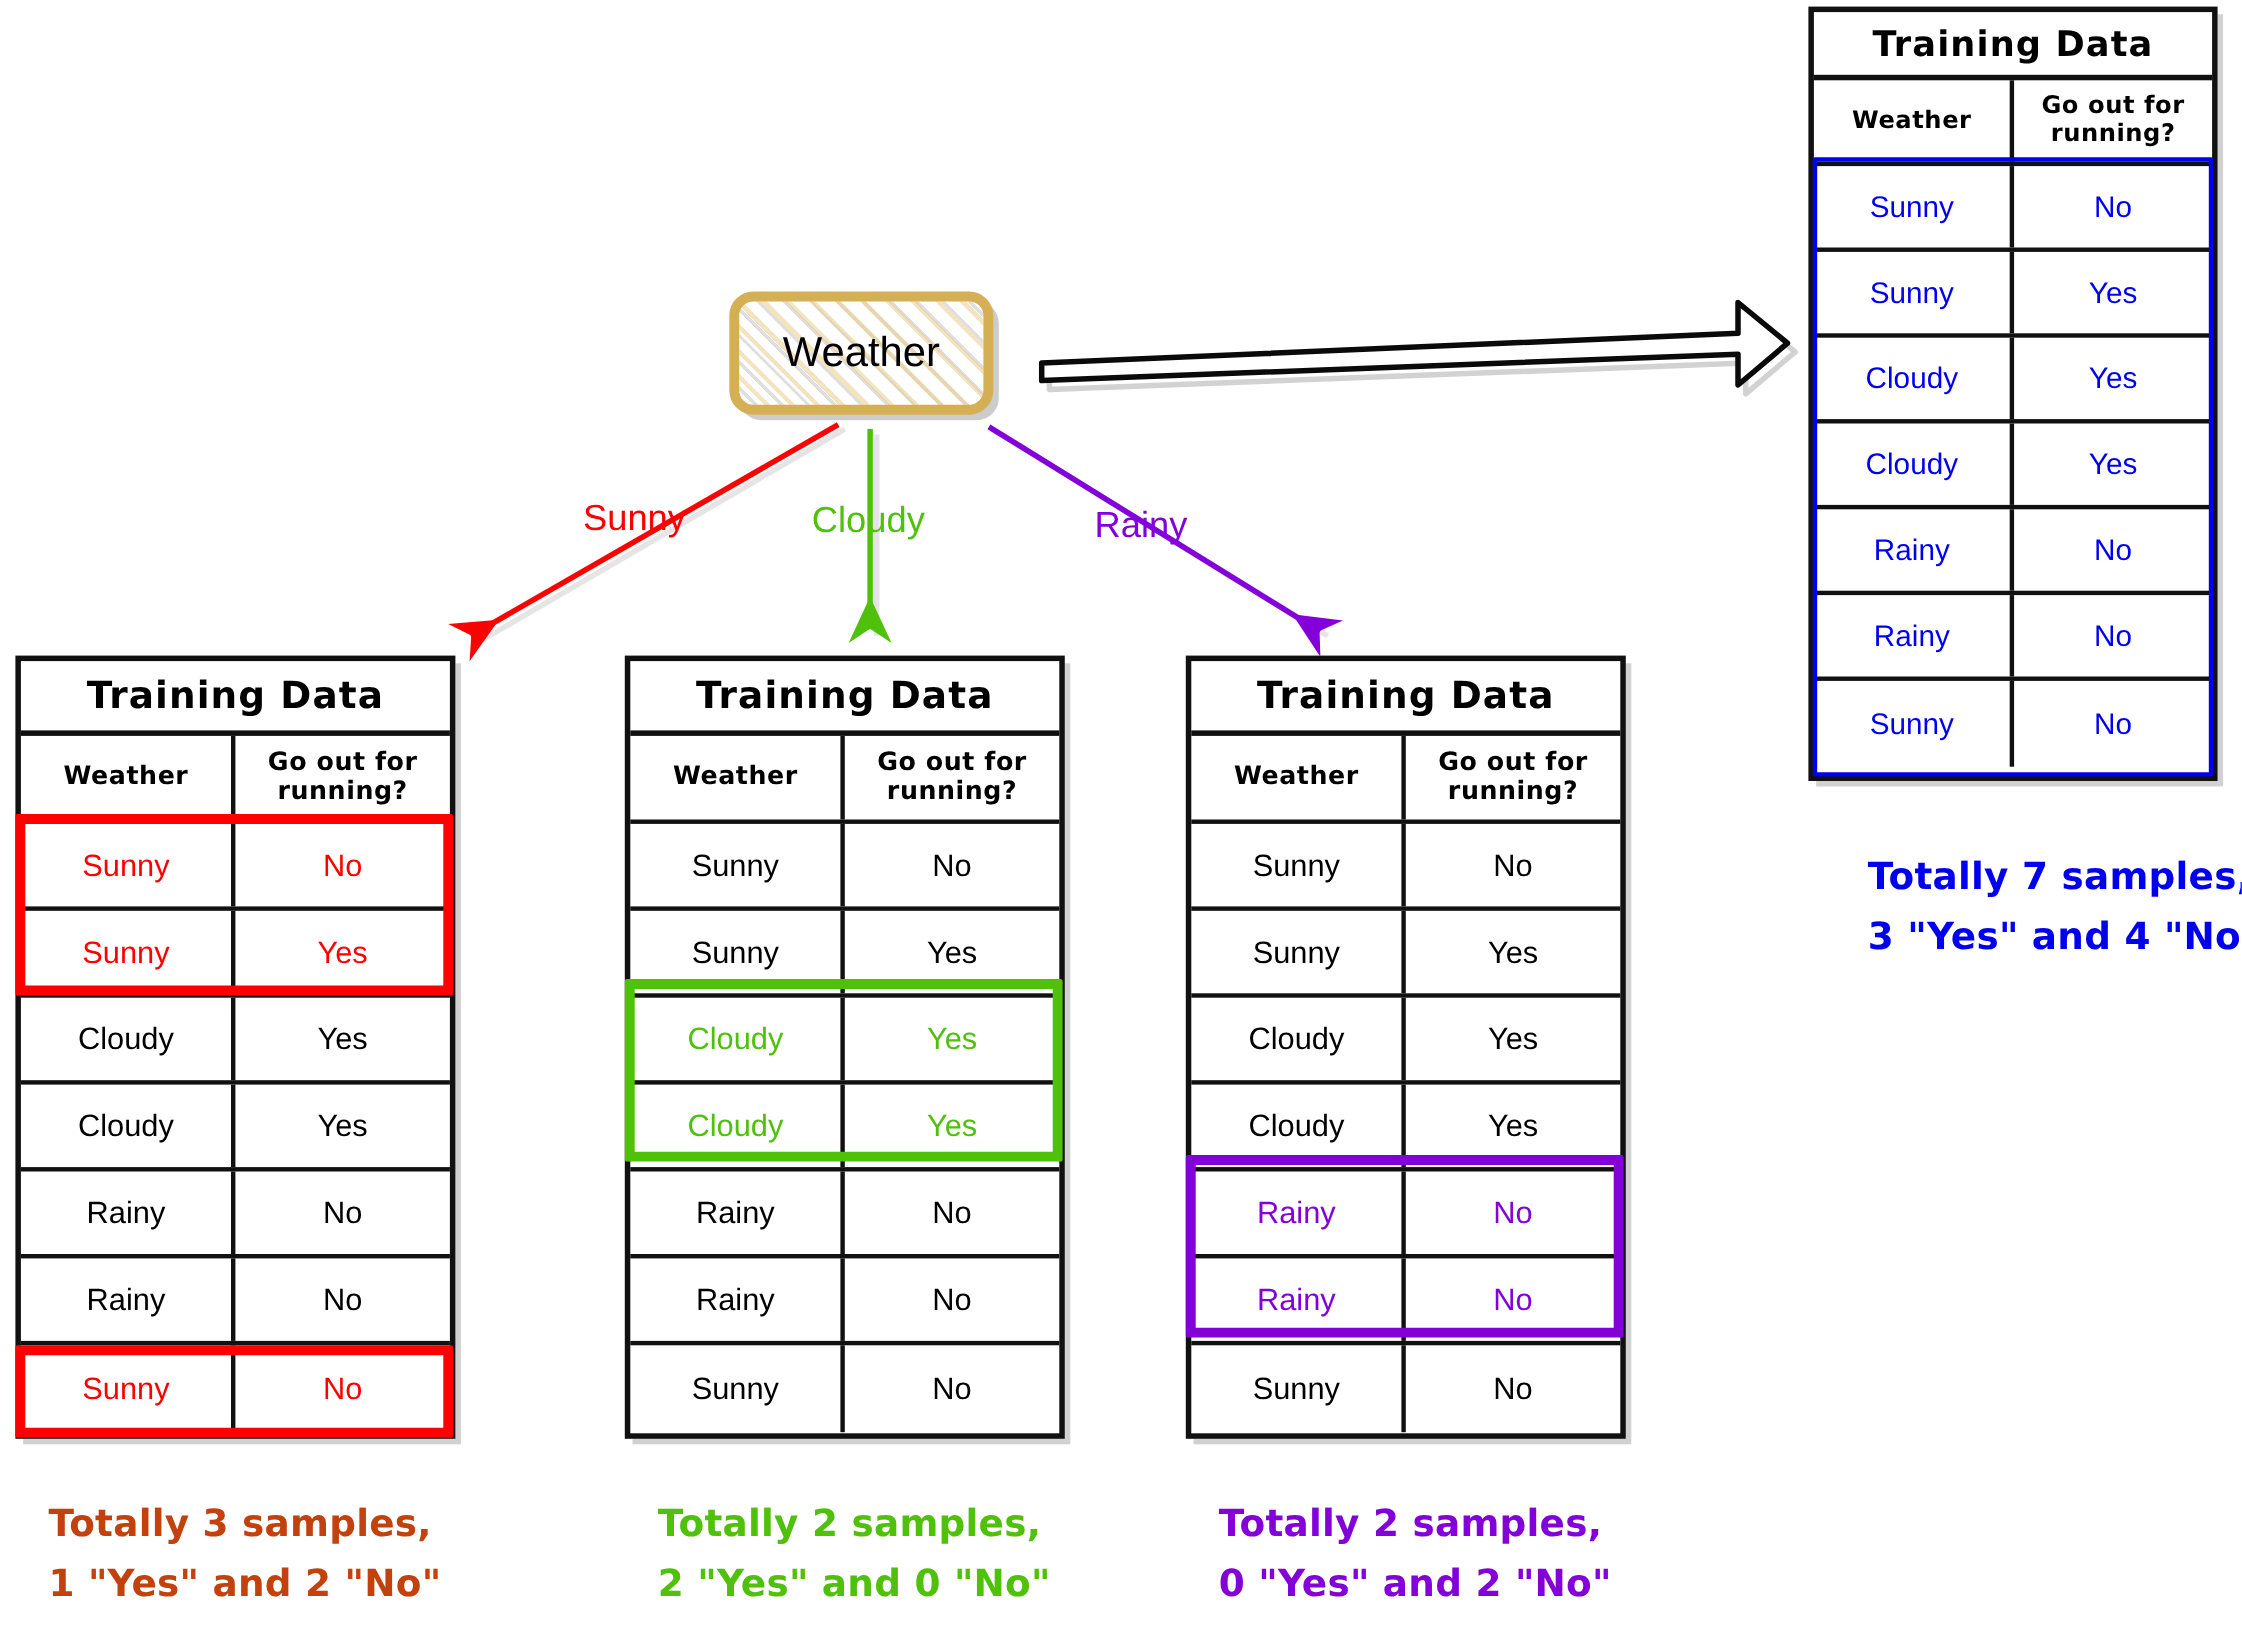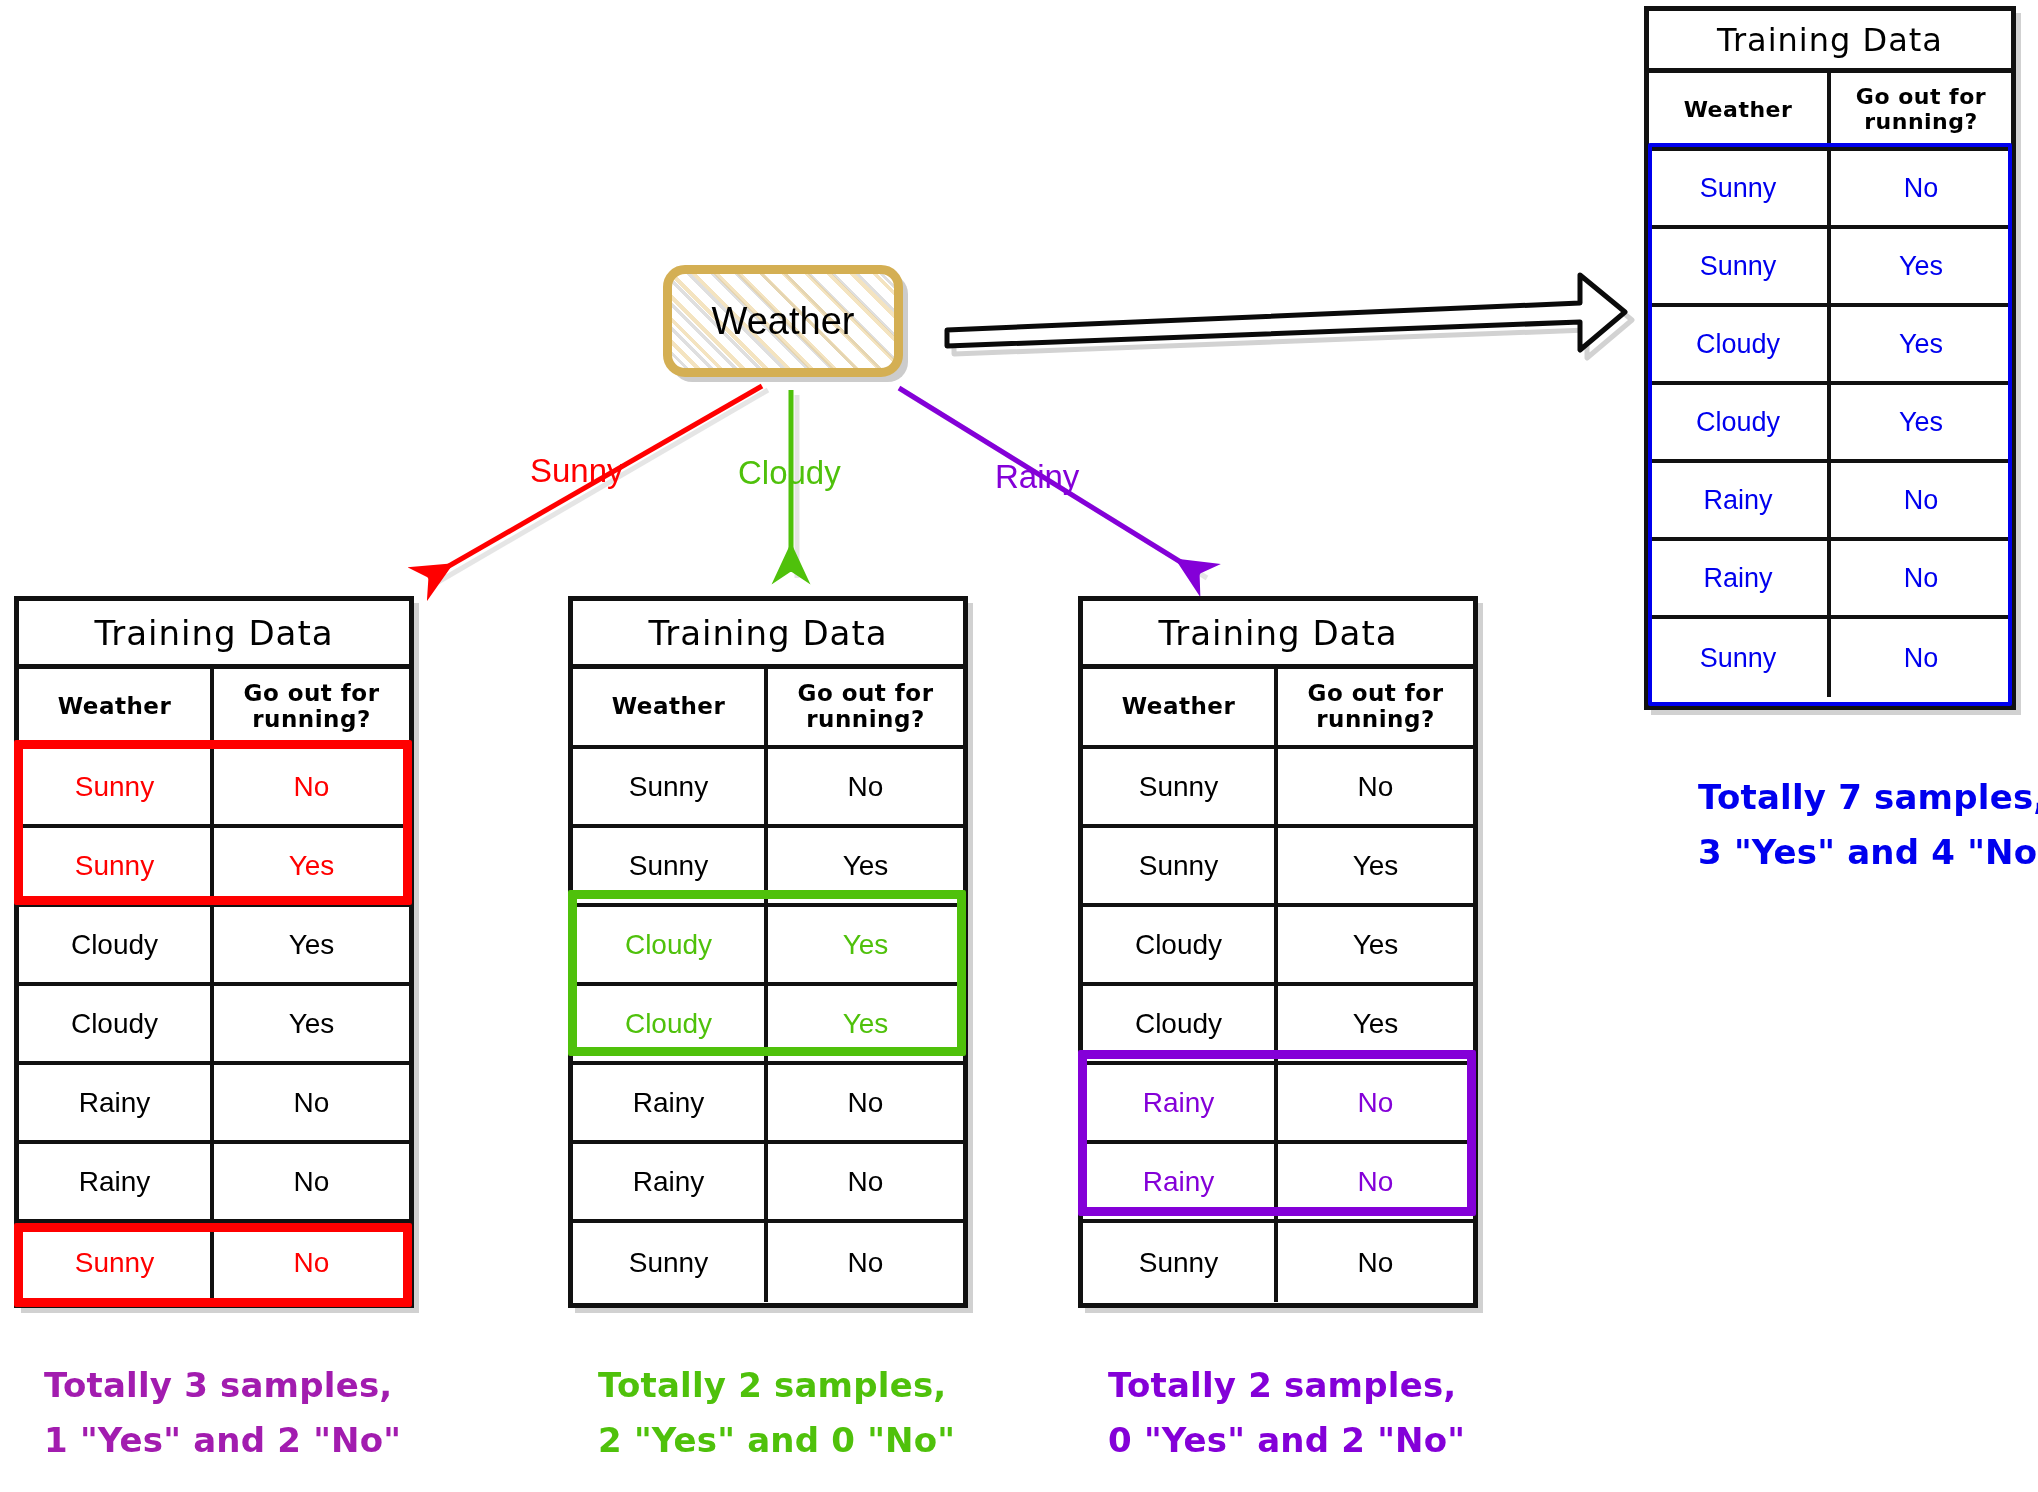--- a/index.html
+++ b/index.html
@@ -26,21 +26,21 @@
     position: absolute;
     box-sizing: border-box;
     background: #ffffff;
     border: 5px solid #111111;
     box-shadow: 6px 6px 0 -1px rgba(0,0,0,0.18);
   }
   .dtable .title-row {
     box-sizing: border-box;
     text-align: center;
     font-family: "DejaVu Sans", sans-serif;
-    font-weight: normal;
+    font-weight: bold;
     color: #000000;
     border-bottom: 5px solid #111111;
     display: flex;
     align-items: center;
     justify-content: center;
     letter-spacing: 1px;
   }
   .dtable .row {
     box-sizing: border-box;
     display: flex;
@@ -260,21 +260,21 @@
       <div class="cell" style="width:196px; font-size:28px;">No</div>
     </div>
     <div class="row body" style="height:79px;">
       <div class="cell c1" style="width:196px; font-size:28px; color:#ff0000;">Sunny</div>
       <div class="cell" style="width:196px; font-size:28px; color:#ff0000;">No</div>
     </div>
   </div>
   <div class="hl" style="left:14px; top:740px; width:398px; height:165px; border:9px solid #ff0000;"></div>
   <div class="hl" style="left:14px; top:1223px; width:398px; height:84px; border:9px solid #ff0000;"></div>
 
-  <div class="caption" style="left:44px; top:1358px; color:#a21caf;">
+  <div class="caption" style="left:44px; top:1358px; color:#c2410c;">
     <div>Totally 3 samples,</div>
     <div>1 "Yes" and 2 "No"</div>
   </div>
 
   <div class="dtable" style="left:568px; top:596px; width:400px; height:712px;">
     <div class="title-row" style="height:68px; font-size:34px;">Training Data</div>
 
     <div class="row head" style="height:80px;">
       <div class="cell c1" style="width:196px; font-size:23px;">Weather</div>
       <div class="cell" style="width:196px; font-size:23px; flex-direction:column;">

